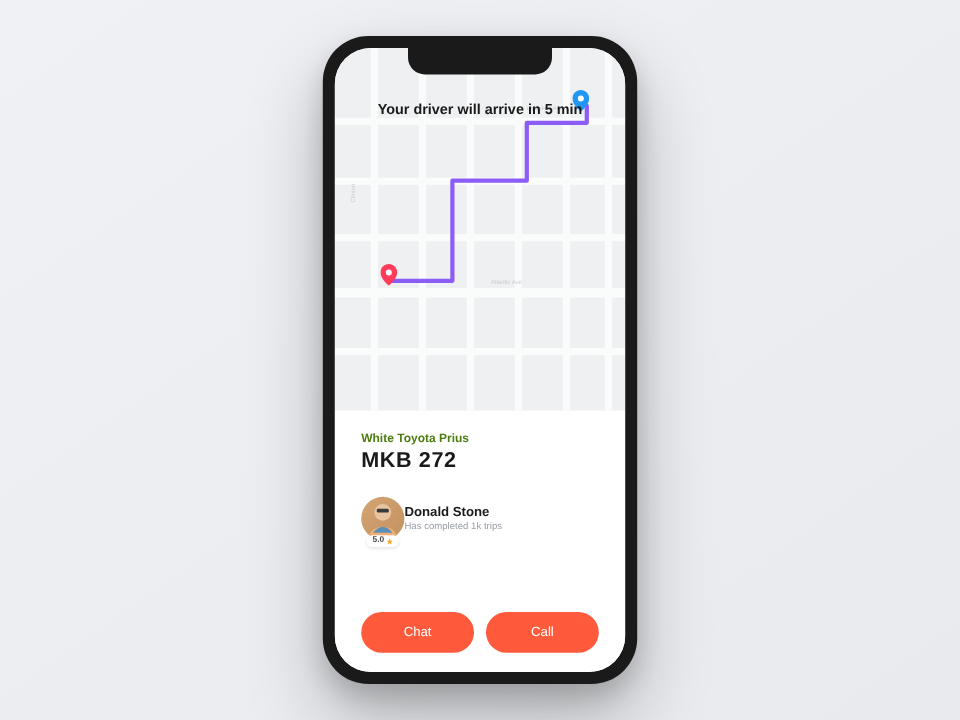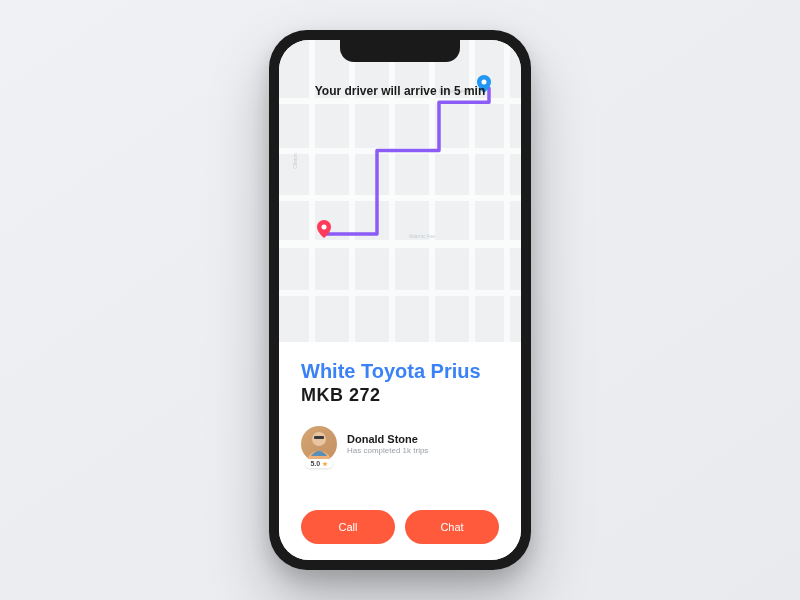--- a/index.html
+++ b/index.html
@@ -88,35 +88,34 @@
     .pin-dest { top: 35px; right: 30px; }
     .pin-origin { top: 180px; left: 38px; }
     .bottom-sheet {
       height: 42%;
       background: #fff;
       padding: 18px 22px 16px;
       display: flex;
       flex-direction: column;
     }
     .car-desc {
-      font-size: 20px;
+      font-size: 10px;
       font-weight: 600;
-      color: #3b82f6;
+      color: #4d7c0f;
       margin-bottom: 2px;
     }
     .plate {
       font-size: 18px;
       font-weight: 800;
       color: #1a1a1a;
       letter-spacing: 0.5px;
     }
     .driver-row {
       display: flex;
       align-items: center;
-      gap: 10px;
       margin-top: 20px;
     }
     .avatar-wrap {
       position: relative;
       width: 36px;
       height: 36px;
       flex-shrink: 0;
     }
     .avatar {
       width: 36px;
@@ -240,19 +239,19 @@
             <span class="star">★</span>
           </div>
         </div>
         <div class="driver-info">
           <div class="driver-name">Donald Stone</div>
           <div class="driver-sub">Has completed 1k trips</div>
         </div>
       </div>
 
       <div class="actions">
+        <button class="btn">Chat</button>
         <button class="btn">Call</button>
-        <button class="btn">Chat</button>
       </div>
     </div>
 
   </div>
 </div>
 
 </body></html>

